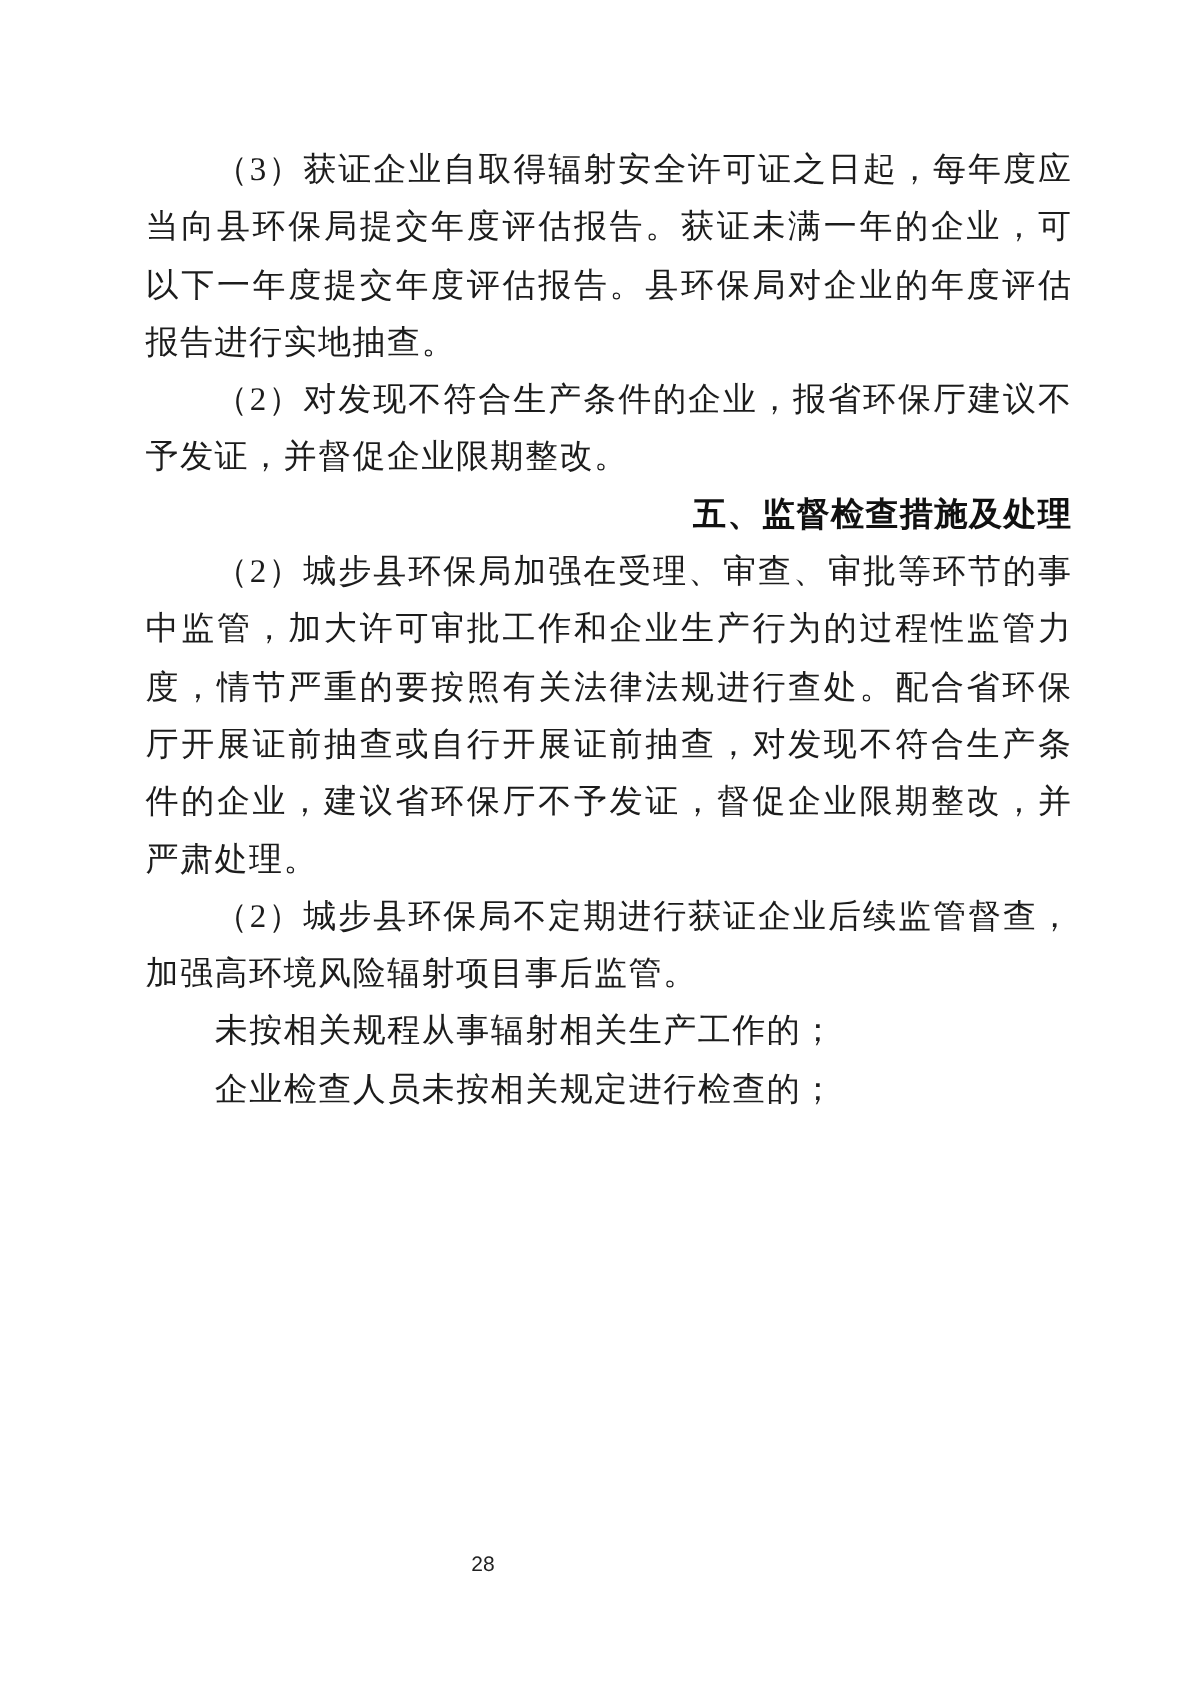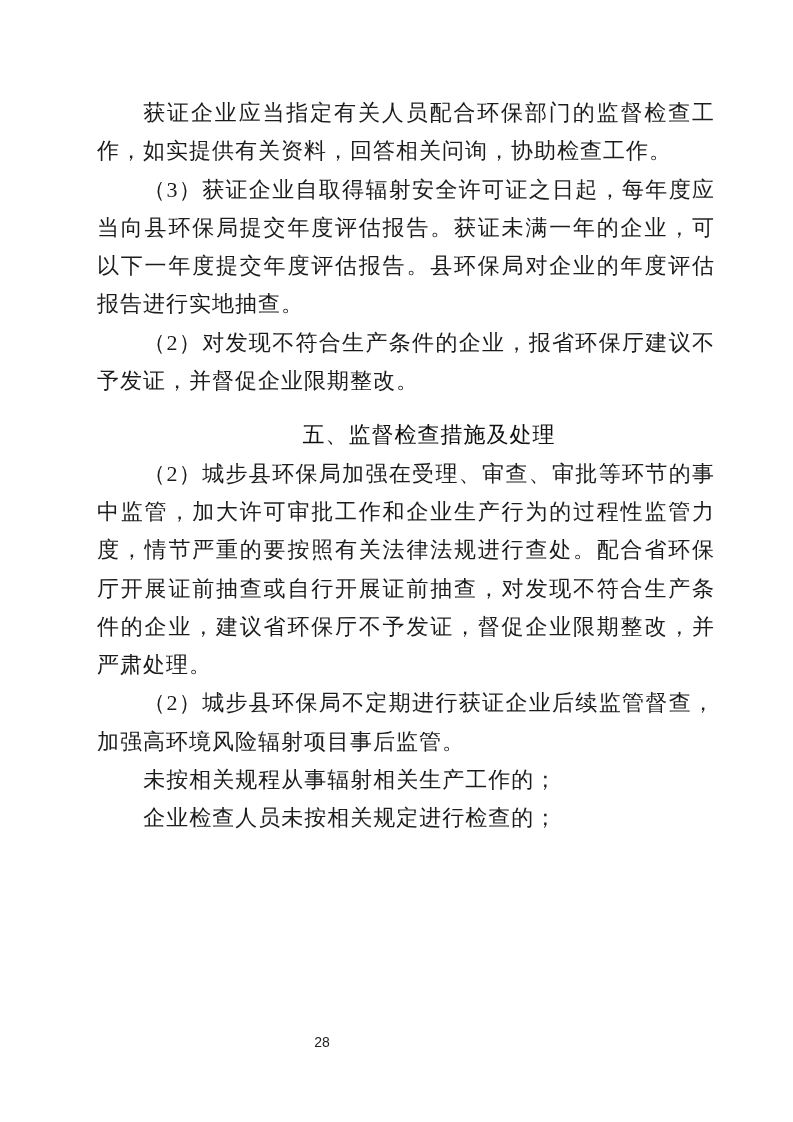--- a/index.html
+++ b/index.html
@@ -26,42 +26,40 @@
     margin: 0;
     font-size: 22px;
     line-height: 38.3px;
     letter-spacing: 1px;
     text-align: justify;
     text-indent: 2.1em;
     font-family: "Liberation Serif", serif;
   }
   .content p.heading {
     font-family: "Liberation Sans", sans-serif;
-    font-weight: 400;
-    text-align: center;
+    font-weight: 700;
+    text-align: right;
     color: #111111;
-    margin-top: 16px;
   }
   .footer {
     position: absolute;
     left: 0;
     top: 1034px;
     width: 644px;
     text-align: center;
     font-family: "Liberation Sans", sans-serif;
     font-size: 14px;
     color: #222222;
   }
 </style>
 </head>
 <body>
 
 <div class="page">
   <div class="content">
-    <p>获证企业应当指定有关人员配合环保部门的监督检查工作，如实提供有关资料，回答相关问询，协助检查工作。</p>
     <p>（3）获证企业自取得辐射安全许可证之日起，每年度应当向县环保局提交年度评估报告。获证未满一年的企业，可以下一年度提交年度评估报告。县环保局对企业的年度评估报告进行实地抽查。</p>
     <p>（2）对发现不符合生产条件的企业，报省环保厅建议不予发证，并督促企业限期整改。</p>
     <p class="heading">五、监督检查措施及处理</p>
     <p>（2）城步县环保局加强在受理、审查、审批等环节的事中监管，加大许可审批工作和企业生产行为的过程性监管力度，情节严重的要按照有关法律法规进行查处。配合省环保厅开展证前抽查或自行开展证前抽查，对发现不符合生产条件的企业，建议省环保厅不予发证，督促企业限期整改，并严肃处理。</p>
     <p>（2）城步县环保局不定期进行获证企业后续监管督查，加强高环境风险辐射项目事后监管。</p>
     <p>未按相关规程从事辐射相关生产工作的；</p>
     <p>企业检查人员未按相关规定进行检查的；</p>
   </div>
   <div class="footer">28</div>
 </div>

